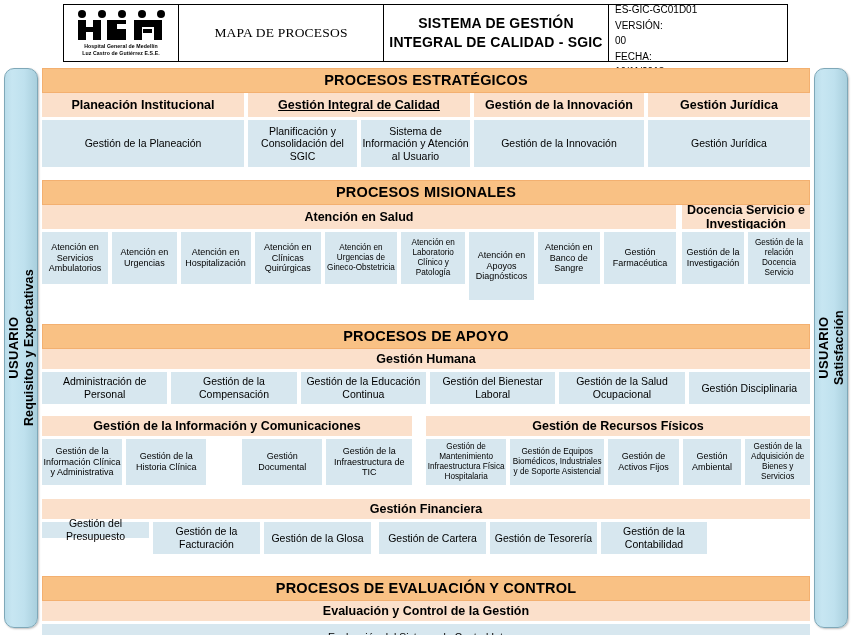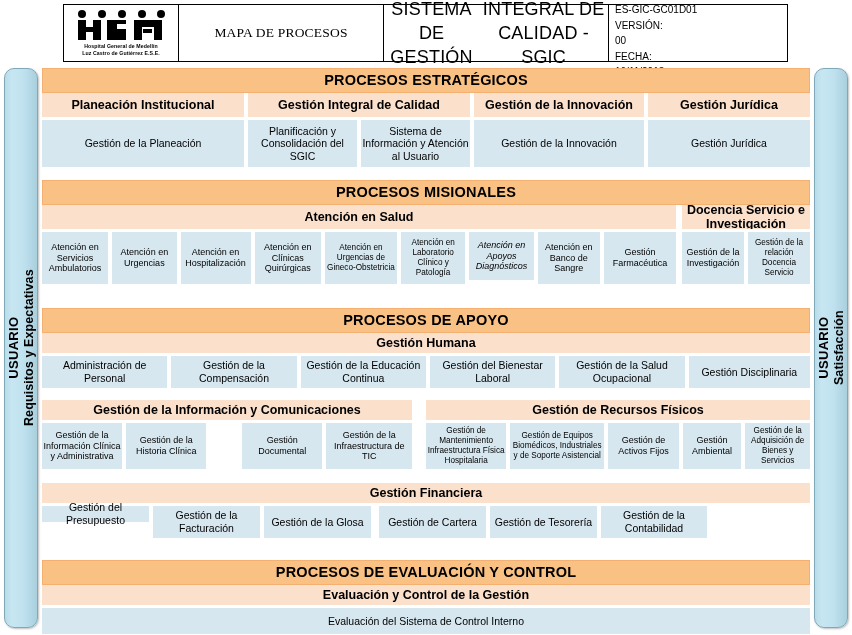--- a/index.html
+++ b/index.html
@@ -14,21 +14,21 @@
 
   
   .header{
     position:absolute;left:63px;top:4px;width:725px;height:58px;
     border:1.5px solid #000;box-sizing:border-box;
     display:flex;background:#fff;
   }
   .hcell{display:flex;align-items:center;justify-content:center;box-sizing:border-box;}
   .h-logo{width:115px;border-right:1.5px solid #000;flex-direction:column;}
   .h-title{width:205px;border-right:1.5px solid #000;font-size:13.5px;letter-spacing:.2px;font-family:Liberation Serif, serif;}
-  .h-sys{flex:1;border-right:1.5px solid #000;font-size:18px;font-weight:normal;line-height:1.35;text-align:center;letter-spacing:.2px;}
+  .h-sys{flex:1;border-right:1.5px solid #000;flex-direction:column;font-size:14px;font-weight:bold;line-height:1.35;text-align:center;letter-spacing:.2px;}
   .h-meta{width:178px;flex-direction:column;align-items:flex-start;justify-content:center;padding-left:6px;font-size:10px;line-height:1.55;}
   .h-meta .mrow{display:flex;width:100%;flex-direction:column;}
   .h-meta .mk{width:54px;}
   .h-meta .mv{font-weight:normal;}
 
   
   .logo-wrap{display:flex;flex-direction:column;align-items:center;justify-content:center;width:100%;}
   .logo-art{position:relative;width:95px;height:32px;}
   .logo-art .dot{position:absolute;top:0;width:8px;height:8px;border-radius:50%;background:#000;}
   .logo-art .bar{position:absolute;background:#000;}
@@ -162,21 +162,21 @@
 
           <div class="col-group" style="width:202px;">
             <div class="sub-band" style="height:24px;display:flex;align-items:center;justify-content:center;">Planeación Institucional</div>
             <div class="vsep"></div>
             <div class="leaf" style="height:47px;">Gestión de la Planeación</div>
           </div>
 
           <div class="sep"></div>
 
           <div class="col-group" style="width:222px;">
-            <div class="sub-band" style="height:24px;display:flex;align-items:center;justify-content:center;">Gestión  Integral de Calidad</div>
+            <div class="sub-band" style="height:24px;display:flex;align-items:center;justify-content:center;text-decoration:underline;">Gestión  Integral de Calidad</div>
             <div class="vsep"></div>
             <div class="row">
               <div class="leaf" style="width:109px;height:47px;">Planificación y Consolidación del  SGIC</div>
               <div class="sep"></div>
               <div class="leaf" style="width:109px;height:47px;">Sistema de Información  y Atención al Usuario</div>
             </div>
           </div>
 
           <div class="sep"></div>
 
@@ -212,21 +212,21 @@
               <div class="leaf small" style="width:66px;height:52px;">Atención en Urgencias</div>
               <div class="sep"></div>
               <div class="leaf small" style="width:72px;height:52px;">Atención en Hospitalización</div>
               <div class="sep"></div>
               <div class="leaf small" style="width:68px;height:52px;">Atención en Clínicas Quirúrgicas</div>
               <div class="sep"></div>
               <div class="leaf tiny" style="width:74px;height:52px;">Atención en Urgencias de Gineco-Obstetricia</div>
               <div class="sep"></div>
               <div class="leaf tiny" style="width:66px;height:52px;">Atención en Laboratorio Clínico y Patología</div>
               <div class="sep"></div>
-              <div class="leaf small" style="width:66px;height:48px;font-style:italic;">Atención en Apoyos Diagnósticos</div>
+              <div class="leaf small" style="width:66px;height:68px;">Atención en Apoyos Diagnósticos</div>
               <div class="sep"></div>
               <div class="leaf small" style="width:64px;height:52px;">Atención en Banco de Sangre</div>
               <div class="sep"></div>
               <div class="leaf small" style="width:74px;height:52px;">Gestión Farmacéutica</div>
             </div>
           </div>
 
           <div class="sep" style="width:6px;flex:0 0 6px;"></div>
 
           <div class="col-group" style="width:128px;">

